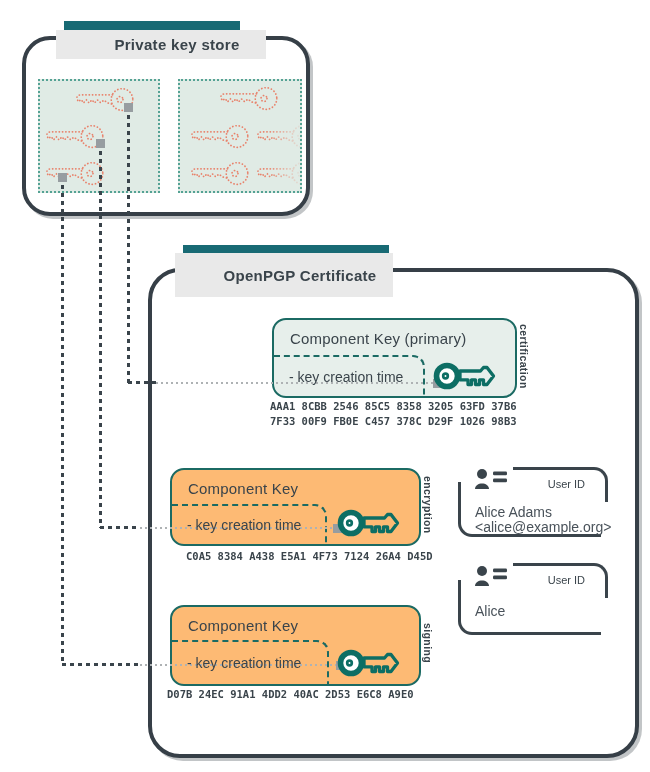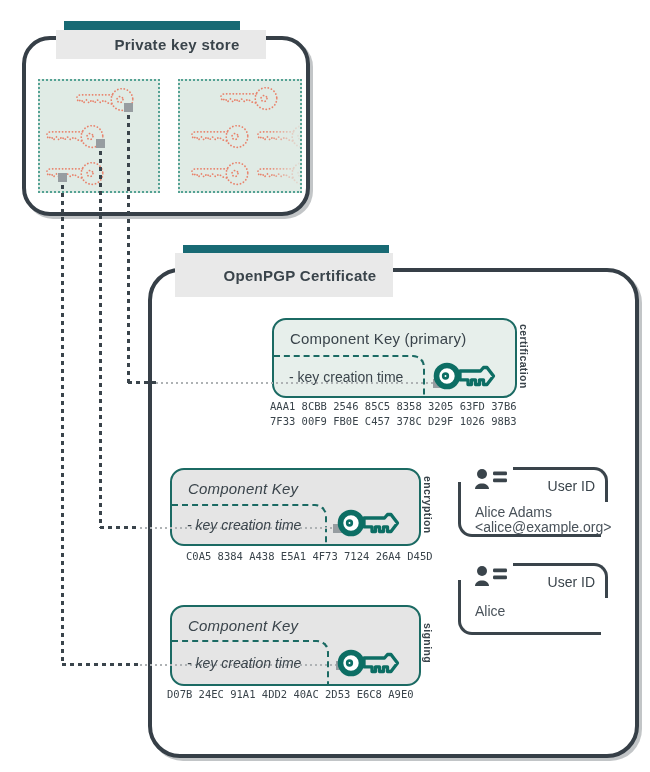--- a/index.html
+++ b/index.html
@@ -46,41 +46,41 @@
   .hdark{position:absolute; height:3px; z-index:20;
     background:repeating-linear-gradient(90deg,#3a444b 0 4px,transparent 4px 8px);}
   .hgray{position:absolute; height:2px; z-index:20;
     background:repeating-linear-gradient(90deg,#aeb2b4 0 2px,transparent 2px 5px);}
   .anchor{position:absolute; width:9px; height:9px; background:#979da1; z-index:22;}
 
   
   .ck{position:absolute;}
   .ck-box{position:absolute; left:0; top:0; border:2px solid #1b6a63; border-radius:14px;}
   .ck-box.mint{background:#e7efeb;}
-  .ck-box.white{background:#e5e5e5;font-style:italic;}
+  .ck-box.white{background:#fdba74;}
   .ck-title{position:absolute; left:16px; top:10px; font-size:15px; color:#3a444b;
     letter-spacing:.2px; white-space:nowrap;}
   .ck-sub{position:absolute; left:0; bottom:0;
     border-top:2px dashed #1b6a63; border-right:2px dashed #1b6a63;
     border-top-right-radius:12px;}
   .ck-sub span{position:absolute; left:15px; top:50%; transform:translateY(-50%);
     font-size:14px; color:#3a444b; white-space:nowrap; z-index:21;}
   .ck-key{position:absolute; right:19px; bottom:3px; width:64px; height:34px; z-index:30;}
   .ck-role{position:absolute; left:calc(100% + 5px); top:0;
     writing-mode:vertical-rl; text-align:center;
     font-size:10.5px; font-weight:700; color:#3a444b; letter-spacing:.4px;}
   .ck-fp{position:absolute; font-family:"DejaVu Sans Mono", monospace;
-    font-size:10.5px; font-weight:400; color:#3a444b; line-height:15px; white-space:nowrap;}
+    font-size:10.5px; font-weight:700; color:#3a444b; line-height:15px; white-space:nowrap;}
 
   
   .uid{position:absolute; left:458px; width:152px; height:80px;}
   .uid-tab{position:absolute; left:55px; top:4px; width:92px; height:32px;
     border-top:3px solid #3a444b; border-right:3px solid #3a444b;
     border-top-right-radius:14px;}
-  .uid-tab span{position:absolute; right:10px; top:8px; font-size:14px; color:#3a444b;}
+  .uid-tab span{position:absolute; right:20px; top:8px; font-size:11px; color:#3a444b;}
   .uid-bracket{position:absolute; left:0; width:140px; height:52px;
     border-left:3px solid #3a444b; border-bottom:3px solid #3a444b;
     border-bottom-left-radius:14px;}
   .uid-icon{position:absolute; left:16px; top:5px; width:36px; height:25px;}
   .uid-name,.uid-email{position:absolute; left:17px; font-size:14px; color:#49525a; white-space:nowrap;}
 </style>
 </head>
 <body>
 
 <svg width="0" height="0" style="position:absolute">

